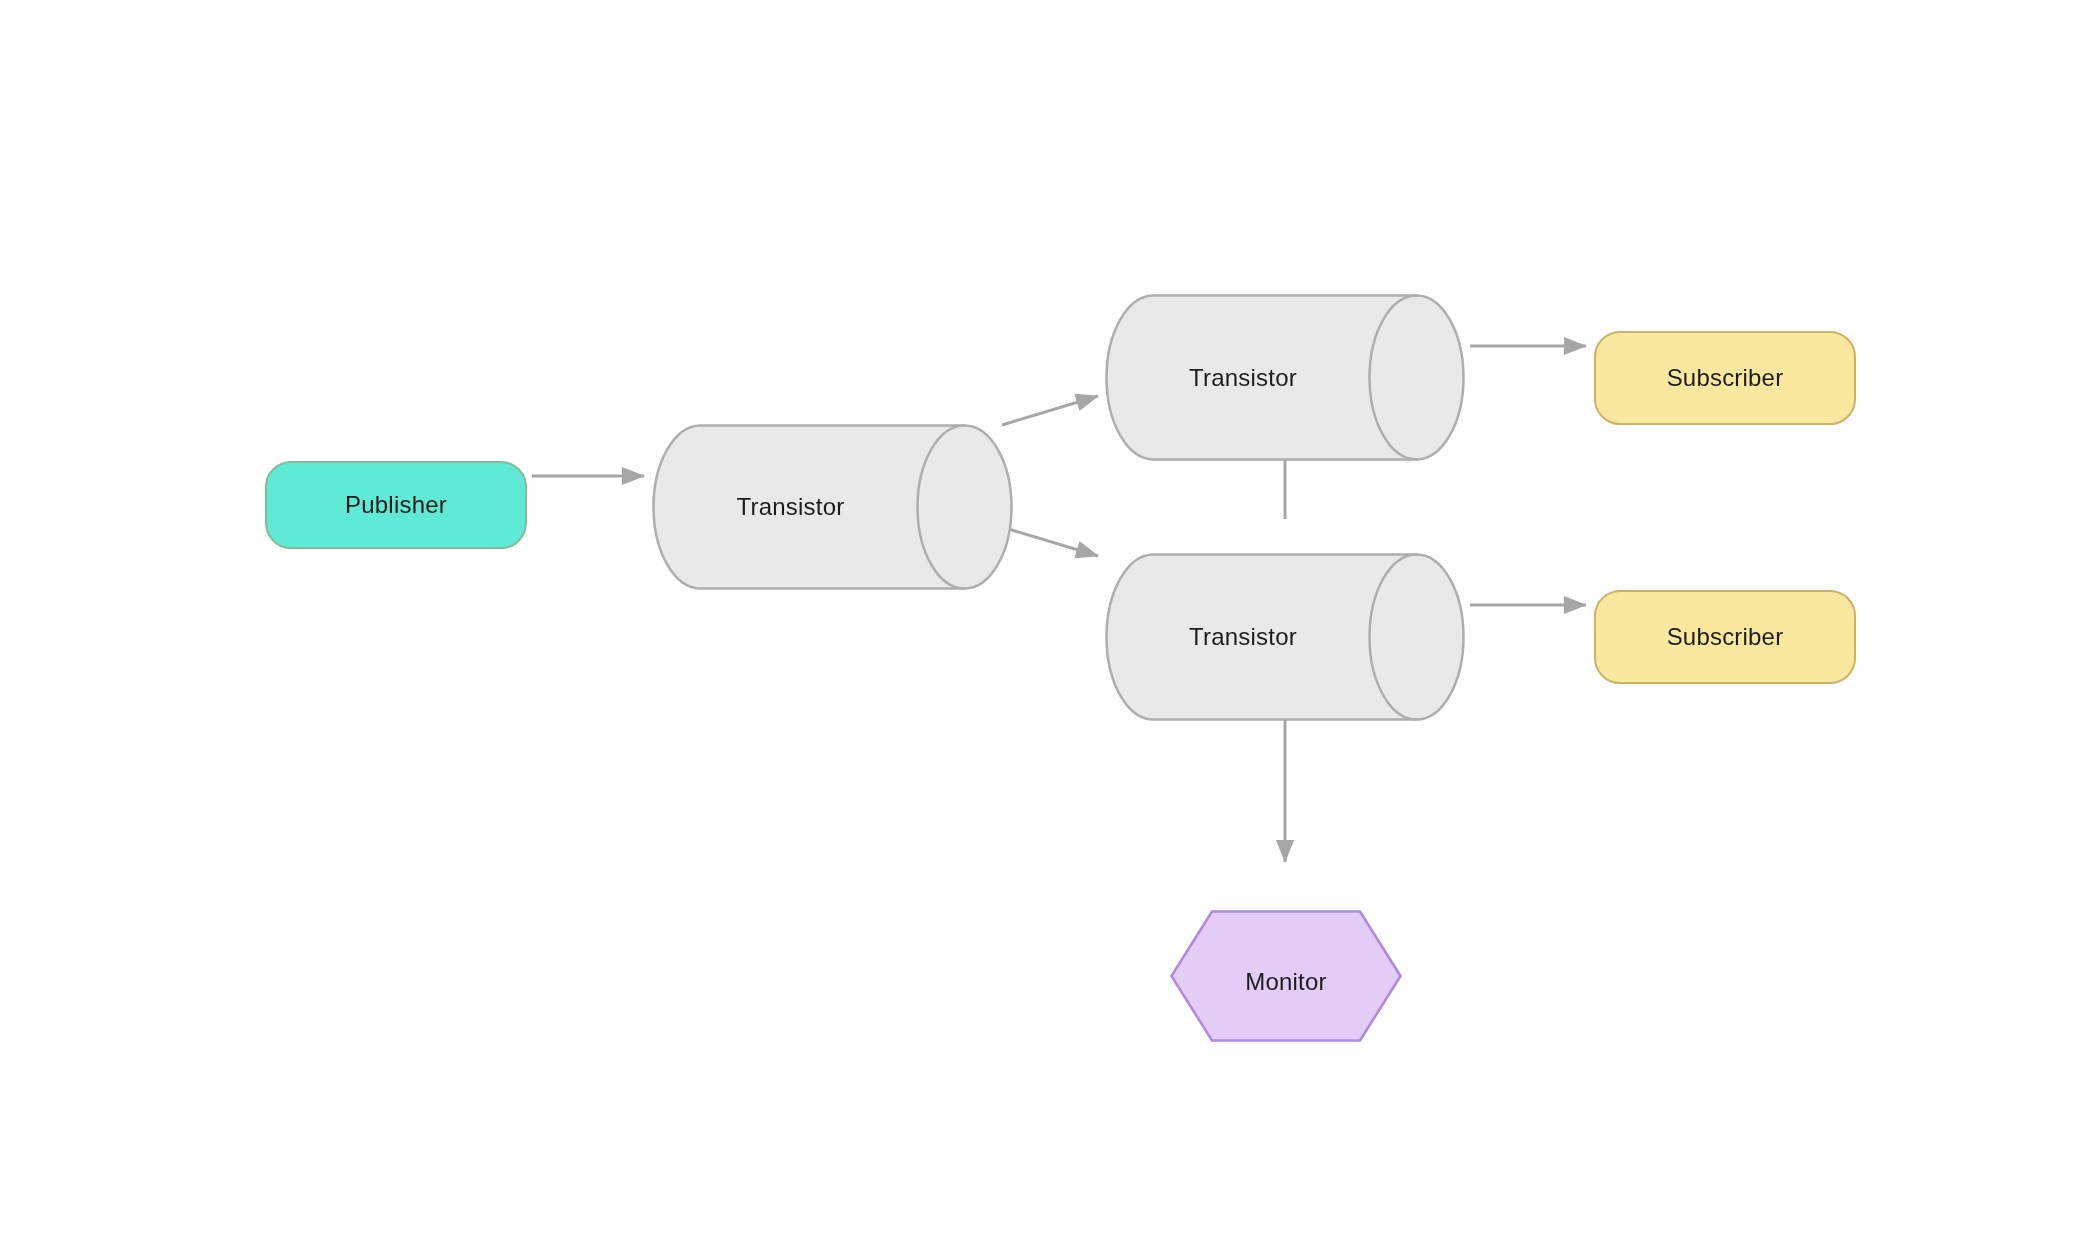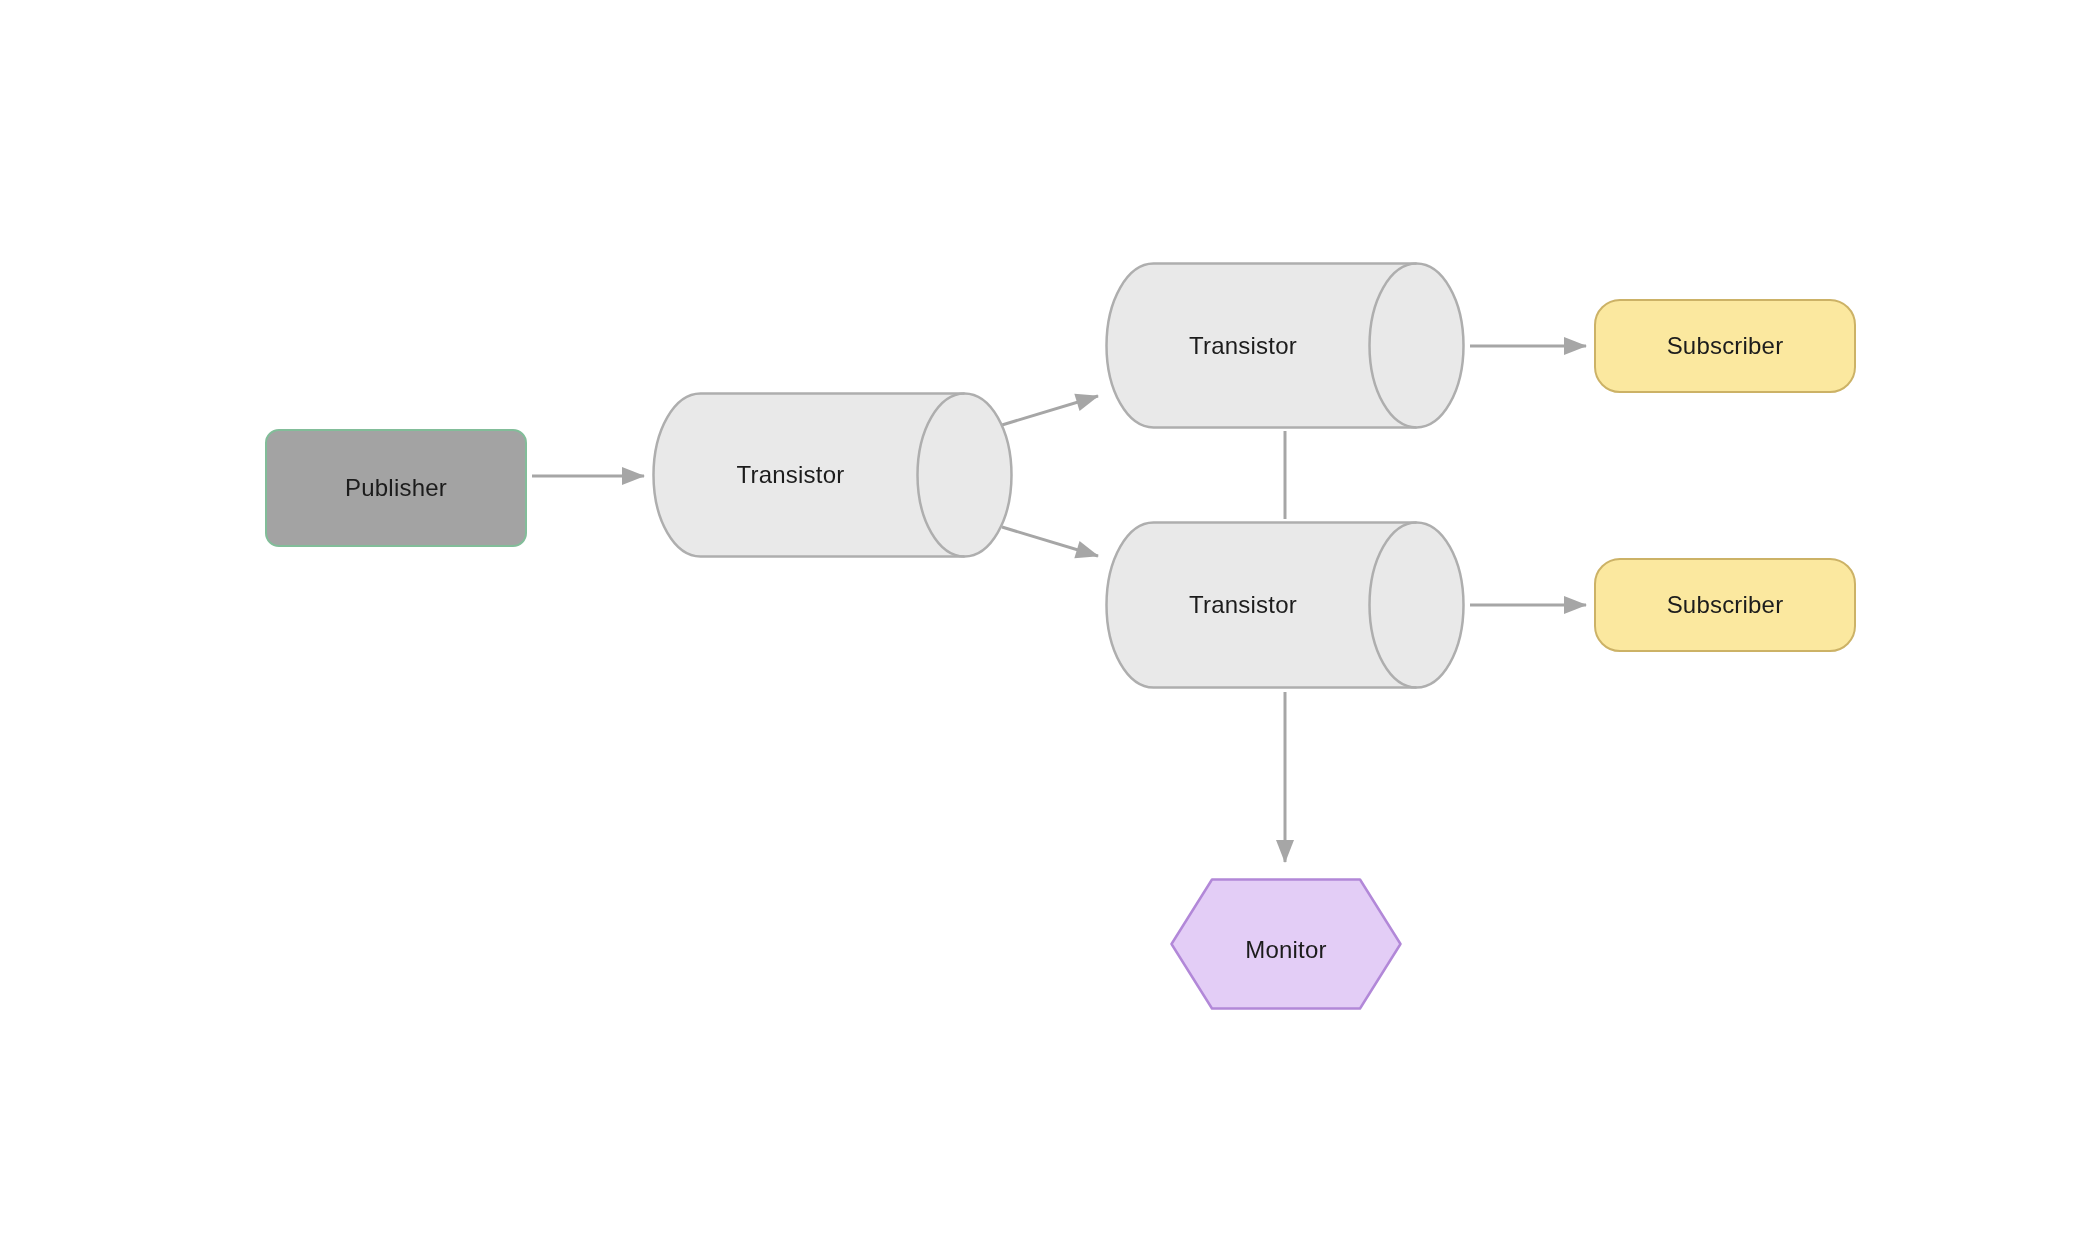--- a/index.html
+++ b/index.html
@@ -24,20 +24,21 @@
   .node {
     position: absolute;
     display: flex;
     align-items: center;
     justify-content: center;
     box-sizing: border-box;
     font-size: 24px;
     font-weight: 400;
     letter-spacing: 0.2px;
     user-select: none;
+    margin-top: 32px;
   }
   .node .shape {
     position: absolute;
     left: 0;
     top: 0;
   }
   .node .label {
     position: relative;
     z-index: 1;
     white-space: nowrap;
@@ -55,21 +56,21 @@
     </defs>
   <line x1="532" y1="476" x2="644" y2="476" stroke="#a6a6a6" stroke-width="3" marker-end="url(#arrowhead)"></line>
       <line x1="1002" y1="425" x2="1098" y2="396" stroke="#a6a6a6" stroke-width="3" marker-end="url(#arrowhead)"></line>
       <line x1="1002" y1="527" x2="1098" y2="556" stroke="#a6a6a6" stroke-width="3" marker-end="url(#arrowhead)"></line>
       <line x1="1470" y1="346" x2="1586" y2="346" stroke="#a6a6a6" stroke-width="3" marker-end="url(#arrowhead)"></line>
       <line x1="1470" y1="605" x2="1586" y2="605" stroke="#a6a6a6" stroke-width="3" marker-end="url(#arrowhead)"></line>
       <line x1="1285" y1="431" x2="1285" y2="519" stroke="#a6a6a6" stroke-width="3"></line>
       <line x1="1285" y1="692" x2="1285" y2="862" stroke="#a6a6a6" stroke-width="3" marker-end="url(#arrowhead)"></line>
     </svg>
 
-<div class="node" style="left: 265px; top: 429px; width: 262px; height: 118px; background: #a3a3a3; border: 2.5px solid rgb(130, 189, 153); border-radius: 14px;">
+<div class="node" style="left: 265px; top: 429px; width: 262px; height: 88px; background: #5eead4; border: 2.5px solid rgb(130, 189, 153); border-radius: 26px;">
       <span class="label" style="color: rgb(28, 28, 28);">Publisher</span>
     </div>
     <div class="node" style="left: 652px; top: 392px; width: 361px; height: 166px;">
       <svg width="361" height="166" viewBox="0 0 361 166" class="shape">
         <path d="M 48.5 1.5 L 312.5 1.5 A 47 81.5 0 0 1 312.5 164.5 L 48.5 164.5 A 47 81.5 0 0 1 48.5 1.5 Z" fill="#e9e9e9" stroke="#aeaeae" stroke-width="2.5"></path>
         <path d="M 312.5 1.5 A 47 81.5 0 0 0 312.5 164.5" fill="none" stroke="#aeaeae" stroke-width="2.5"></path>
       </svg>
       <span class="label" style="color: rgb(28, 28, 28); padding-right: 84px;">Transistor</span>
     </div>
     <div class="node" style="left: 1105px; top: 262px; width: 360px; height: 167px;">

